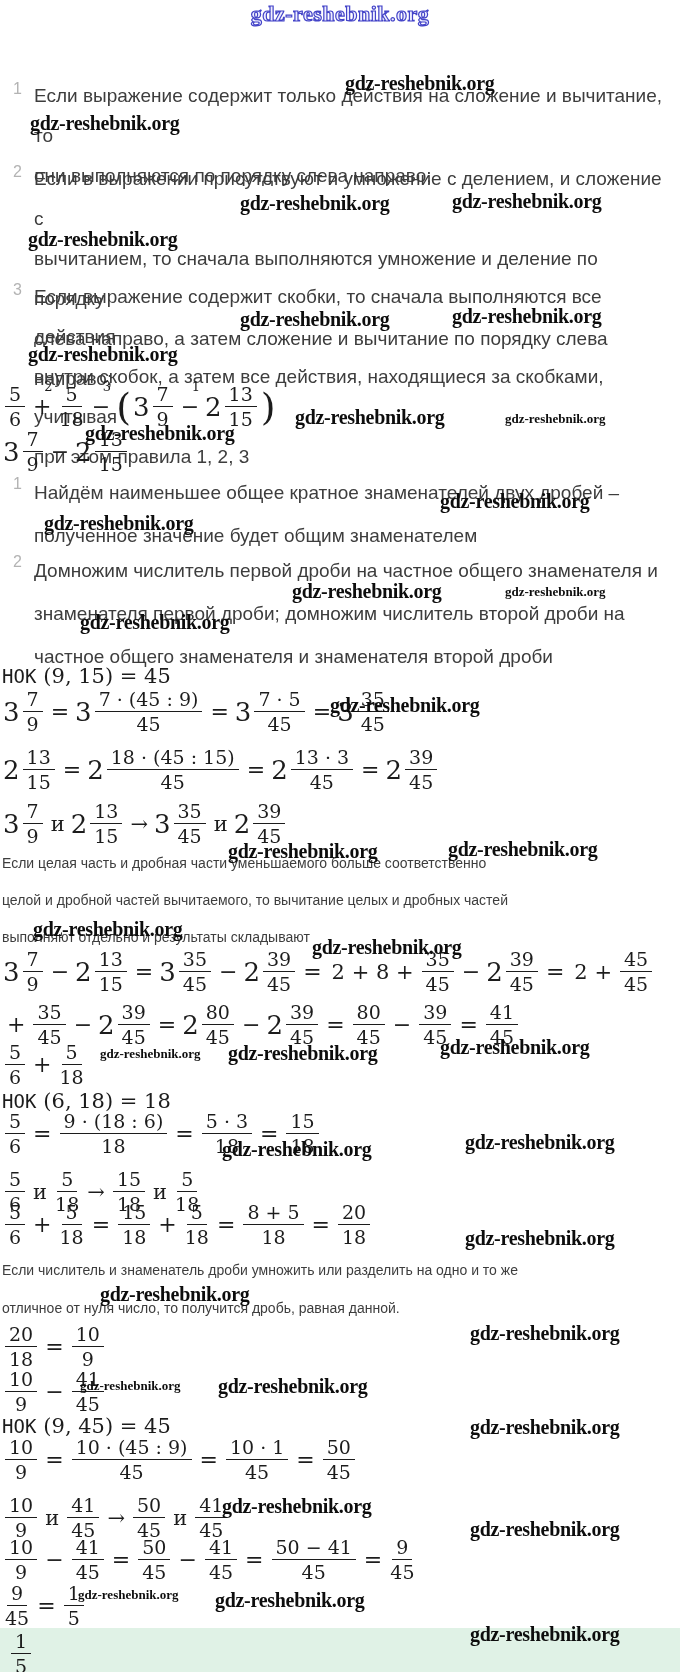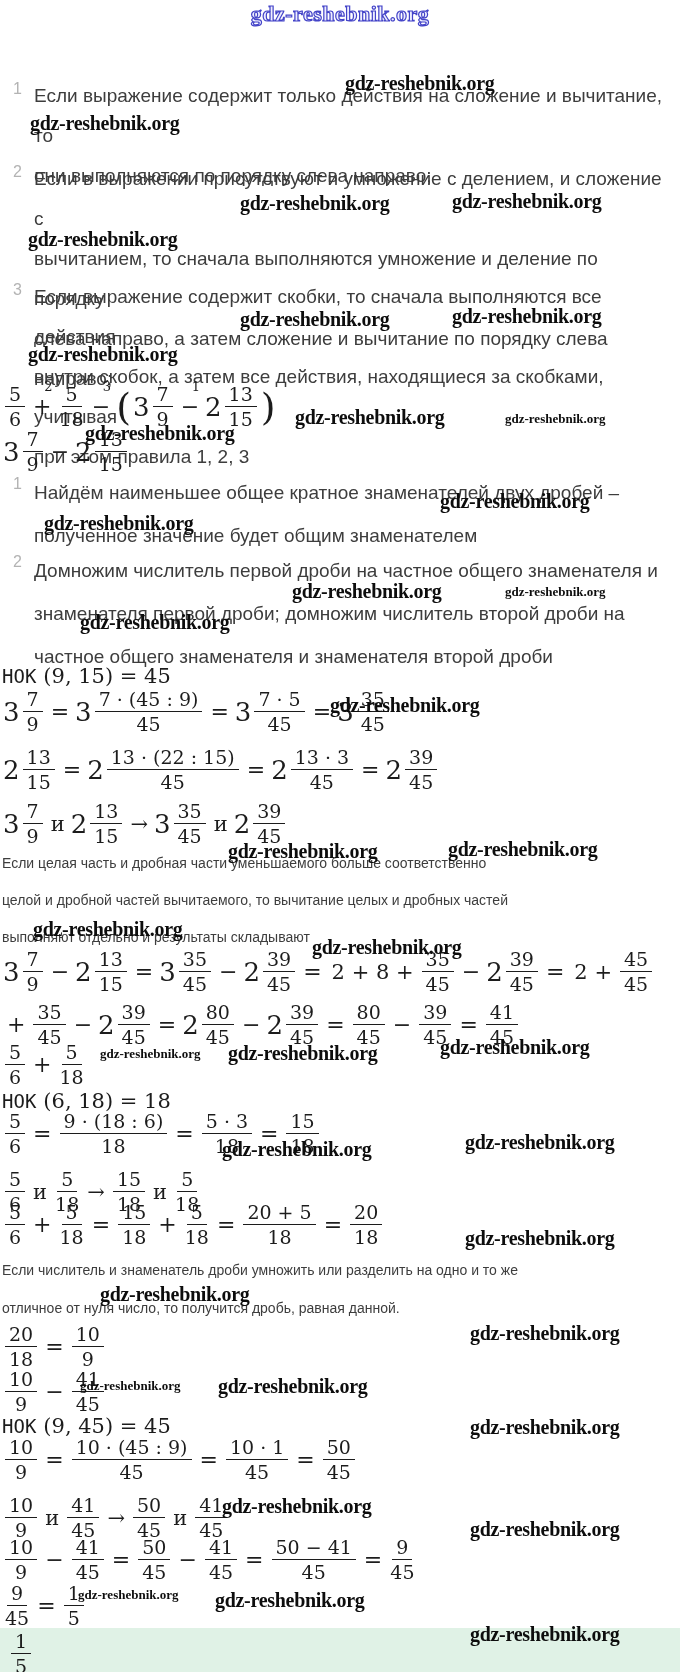--- a/index.html
+++ b/index.html
@@ -193,21 +193,21 @@
             <span class="num">13</span>
             <span class="den">15</span>
           </span>
         </span>
         <span class="opw">
           <span class="op">=</span>
         </span>
         <span class="mixed">
           <span class="whole">2</span>
           <span class="frac">
-            <span class="num">13 · (22 : 15)</span>
+            <span class="num">18 · (45 : 15)</span>
             <span class="den">45</span>
           </span>
         </span>
         <span class="opw">
           <span class="op">=</span>
         </span>
         <span class="mixed">
           <span class="whole">2</span>
           <span class="frac">
             <span class="num">13 · 3</span>
@@ -510,21 +510,21 @@
           <span class="frac">
             <span class="num">5</span>
             <span class="den">18</span>
           </span>
         </span>
         <span class="opw">
           <span class="op">=</span>
         </span>
         <span class="mixed">
           <span class="frac">
-            <span class="num">20 + 5</span>
+            <span class="num">8 + 5</span>
             <span class="den">18</span>
           </span>
         </span>
         <span class="opw">
           <span class="op">=</span>
         </span>
         <span class="mixed">
           <span class="frac">
             <span class="num">20</span>
             <span class="den">18</span>

